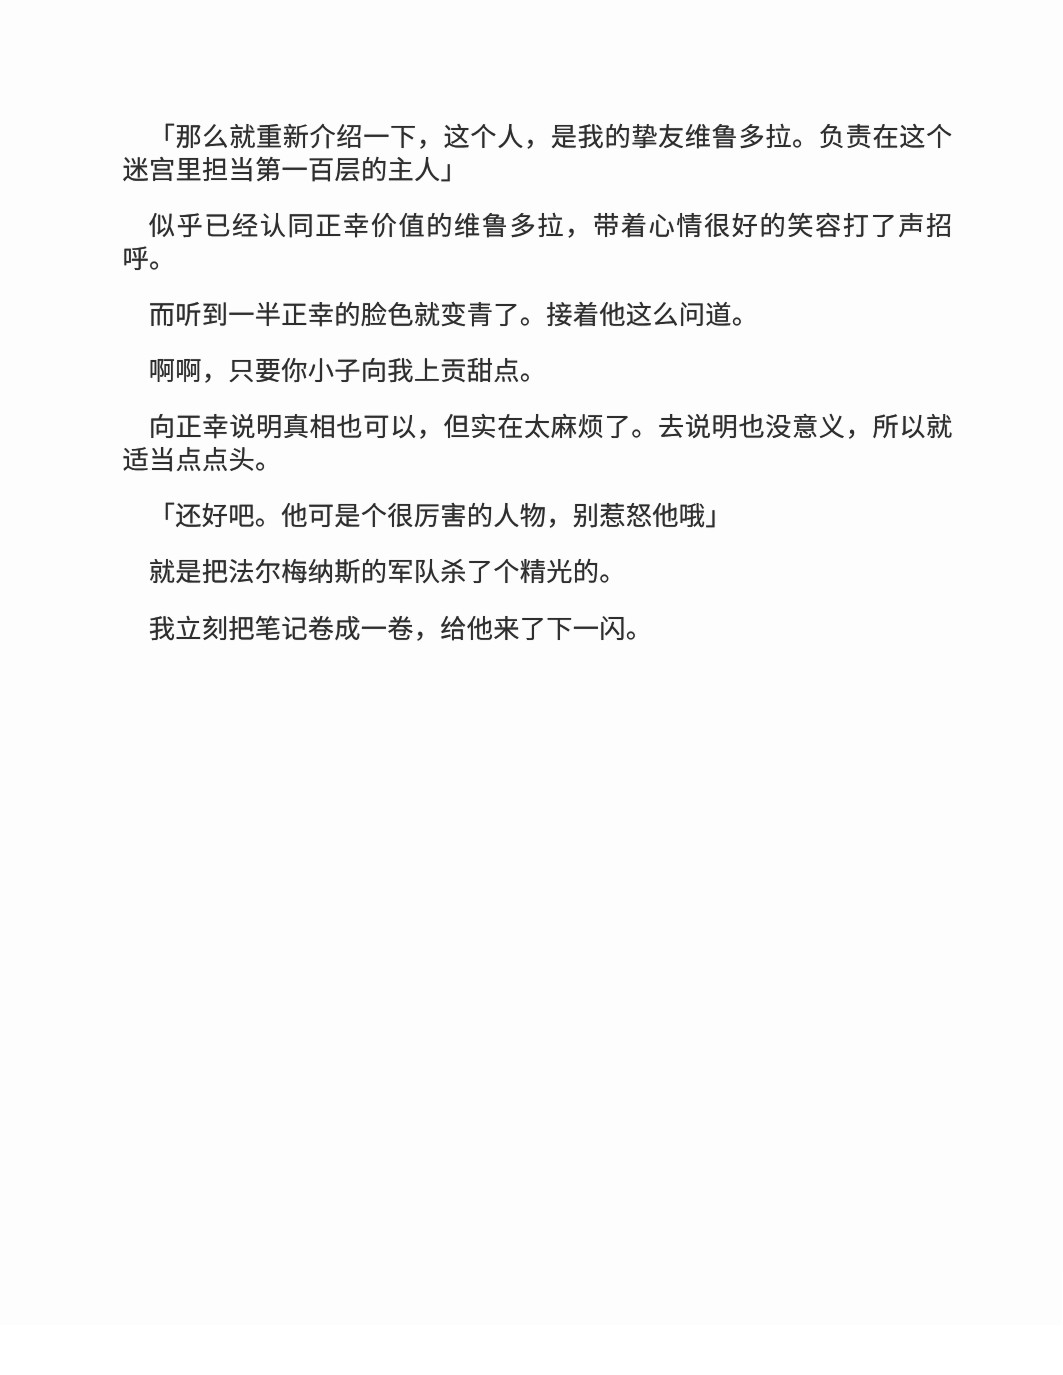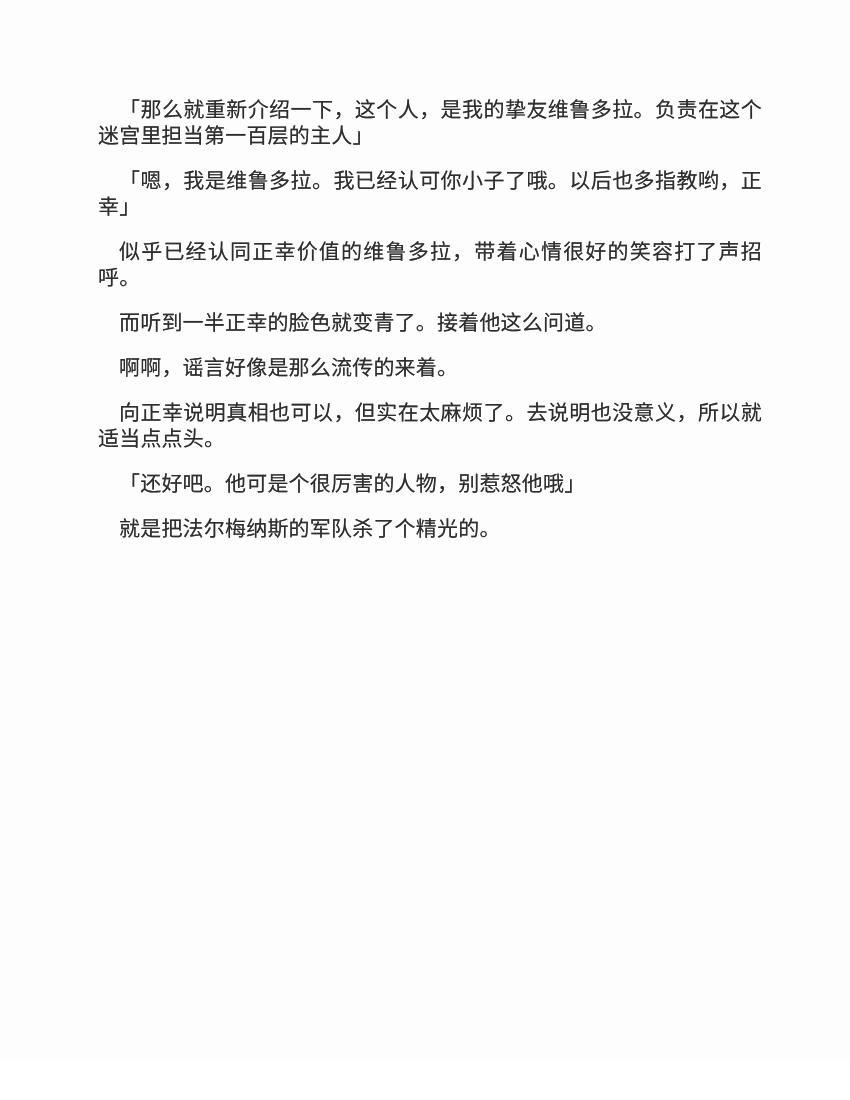--- a/index.html
+++ b/index.html
@@ -30,20 +30,20 @@
     text-shadow: 0 0 0.6px rgba(46, 46, 46, 0.65);
     letter-spacing: 0.2px;
     word-break: break-all;
   }
 </style>
 </head>
 <body>
 
 <div class="page">
   <p>「那么就重新介绍一下，这个人，是我的挚友维鲁多拉。负责在这个迷宫里担当第一百层的主人」</p>
-  <p>「嗯，我是维鲁多拉。我已经认可你小子了哦。以后也多指教哟，正幸」</p>
   <p>似乎已经认同正幸价值的维鲁多拉，带着心情很好的笑容打了声招呼。</p>
   <p>而听到一半正幸的脸色就变青了。接着他这么问道。</p>
-  <p>啊啊，谣言好像是那么流传的来着。</p>
+  <p>啊啊，只要你小子向我上贡甜点。</p>
   <p>向正幸说明真相也可以，但实在太麻烦了。去说明也没意义，所以就适当点点头。</p>
   <p>「还好吧。他可是个很厉害的人物，别惹怒他哦」</p>
   <p>就是把法尔梅纳斯的军队杀了个精光的。</p>
+  <p>我立刻把笔记卷成一卷，给他来了下一闪。</p>
 </div>
 
 </body></html>

